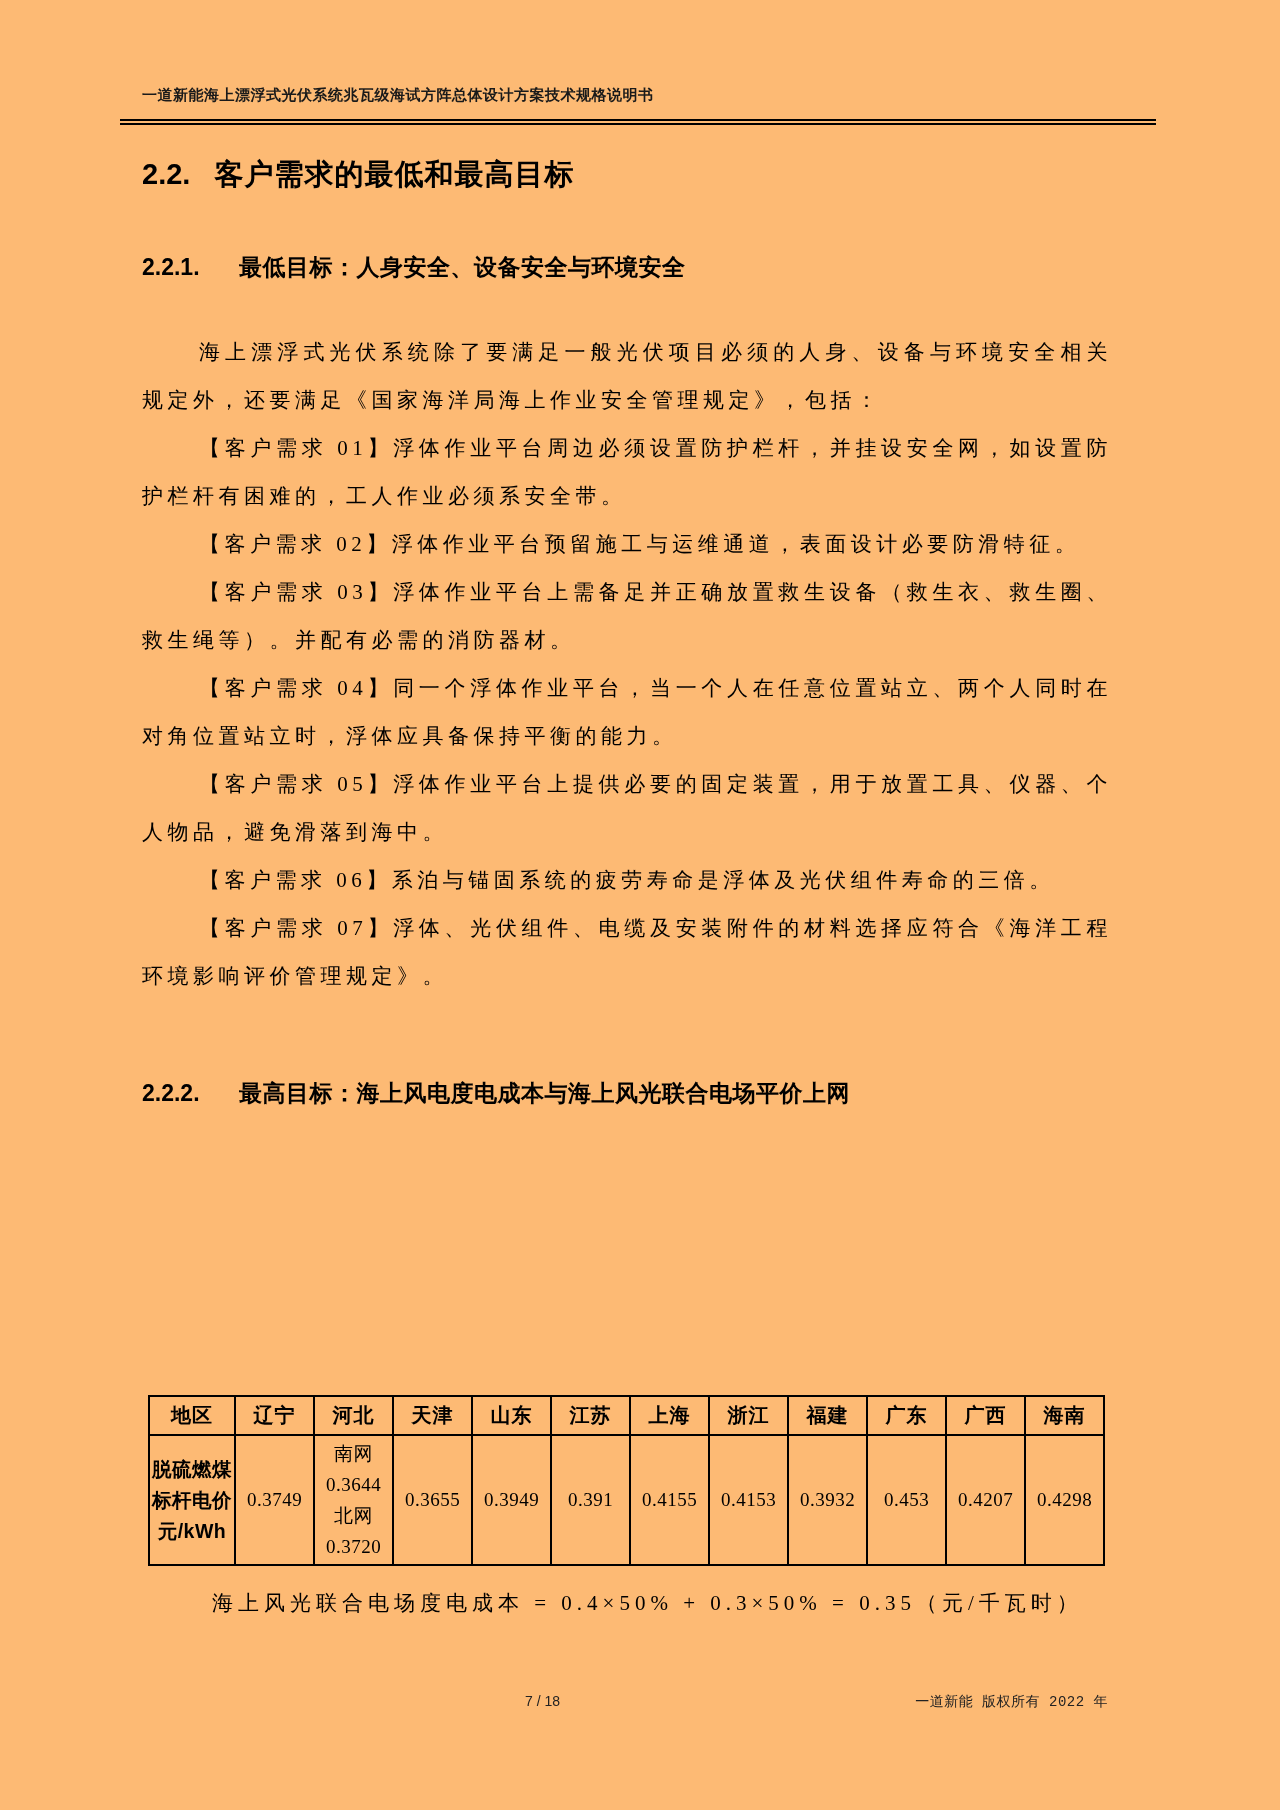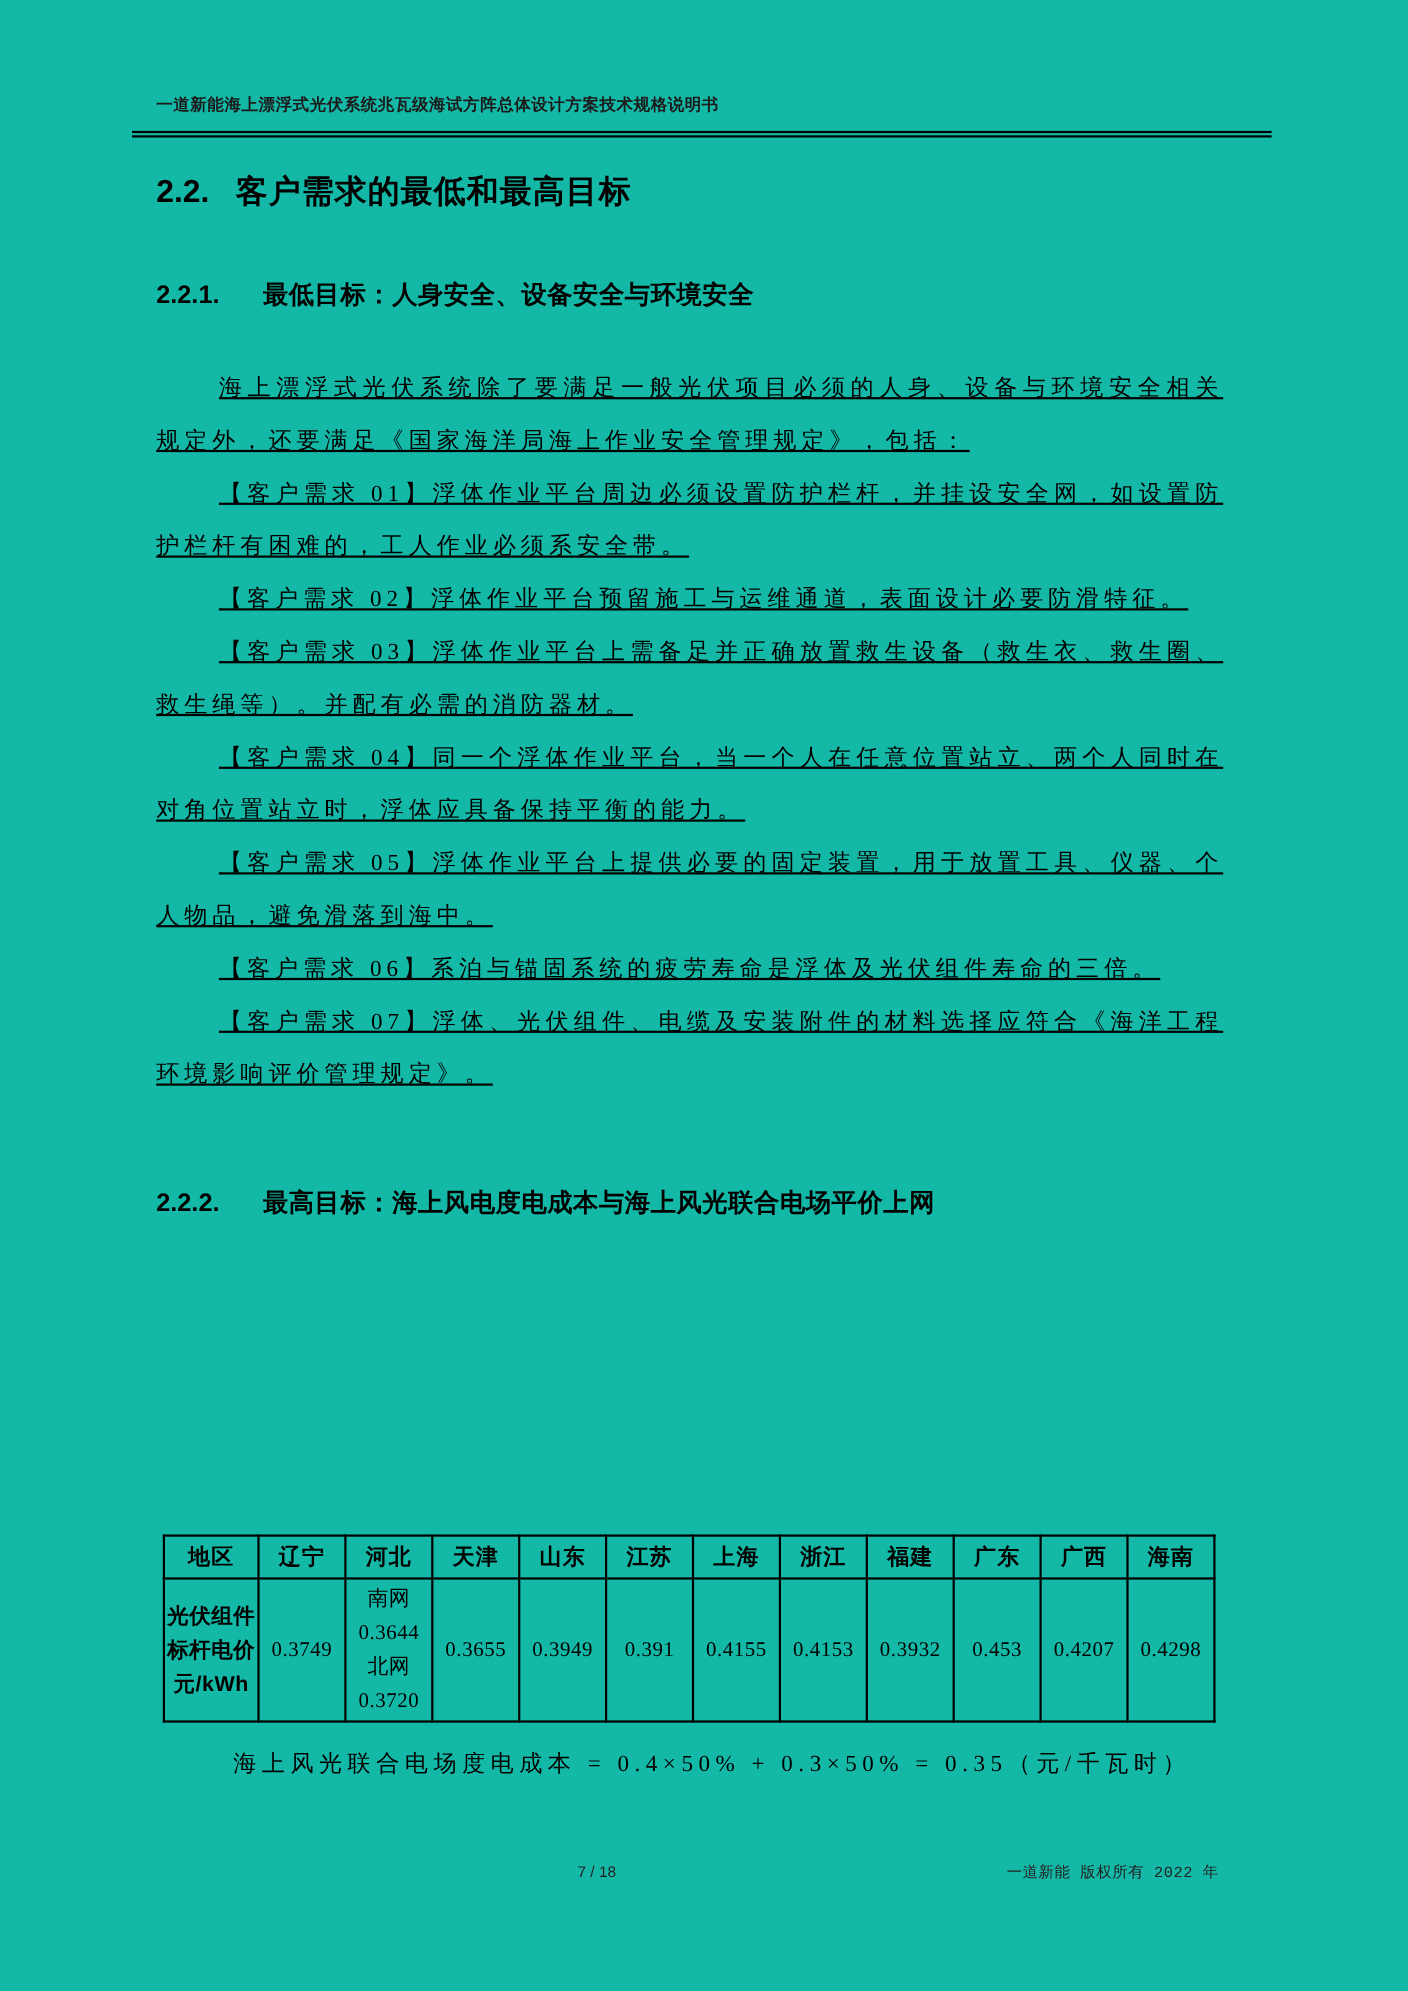--- a/index.html
+++ b/index.html
@@ -1,20 +1,20 @@
 <!DOCTYPE html>
 <html><head>
 <meta charset="utf-8">
 <style>
   html,body { margin:0; padding:0; background:#ffffff; }
   body {
     width:1280px; height:1810px; position:relative; overflow:hidden;
     font-family:"Liberation Serif", serif; color:#000;
   }
-  .page { position:absolute; inset:0; background:#14b8a6; }
+  .page { position:absolute; inset:0; background:#fdba74; }
 
   
   .doc-header {
     position:absolute; top:86px; left:142px; width:1010px;
     font-family:"Liberation Sans", sans-serif; font-weight:bold;
     font-size:15px; letter-spacing:0.5px; color:#1a1a1a; white-space:nowrap;
   }
   .header-rule {
     position:absolute; top:119px; left:120px; width:1036px; height:2px;
     border-top:2px solid #000; border-bottom:2px solid #000;
@@ -36,21 +36,21 @@
   .h3-221 { top:252px; }
   .h3-222 { top:1078px; }
 
   
   .flow {
     position:absolute; left:142px; width:970px;
     font-size:21px; line-height:48px; letter-spacing:4.5px;
     text-align:justify; color:#000;
   }
   .flow p { margin:0; text-indent:57px; }
-  .flow-1 { top:328px;text-decoration:underline; }
+  .flow-1 { top:328px; }
   .flow-2 { top:1150px; }
 
   
   table.price {
     position:absolute; top:1395px; left:148px; width:957px;
     border-collapse:collapse; table-layout:fixed;
     border:2px solid #000;
   }
   table.price th, table.price td {
     border:2px solid #000; text-align:center; vertical-align:middle; padding:0;
@@ -126,21 +126,21 @@
       <th>江苏</th>
       <th>上海</th>
       <th>浙江</th>
       <th>福建</th>
       <th>广东</th>
       <th>广西</th>
       <th>海南</th>
     </tr>
     <tr>
       <td class="rowlabel">
-        <div>光伏组件</div>
+        <div>脱硫燃煤</div>
         <div>标杆电价</div>
         <div>元/kWh</div>
       </td>
       <td>0.3749</td>
       <td class="multi">
         <div>南网</div>
         <div>0.3644</div>
         <div>北网</div>
         <div>0.3720</div>
       </td>

